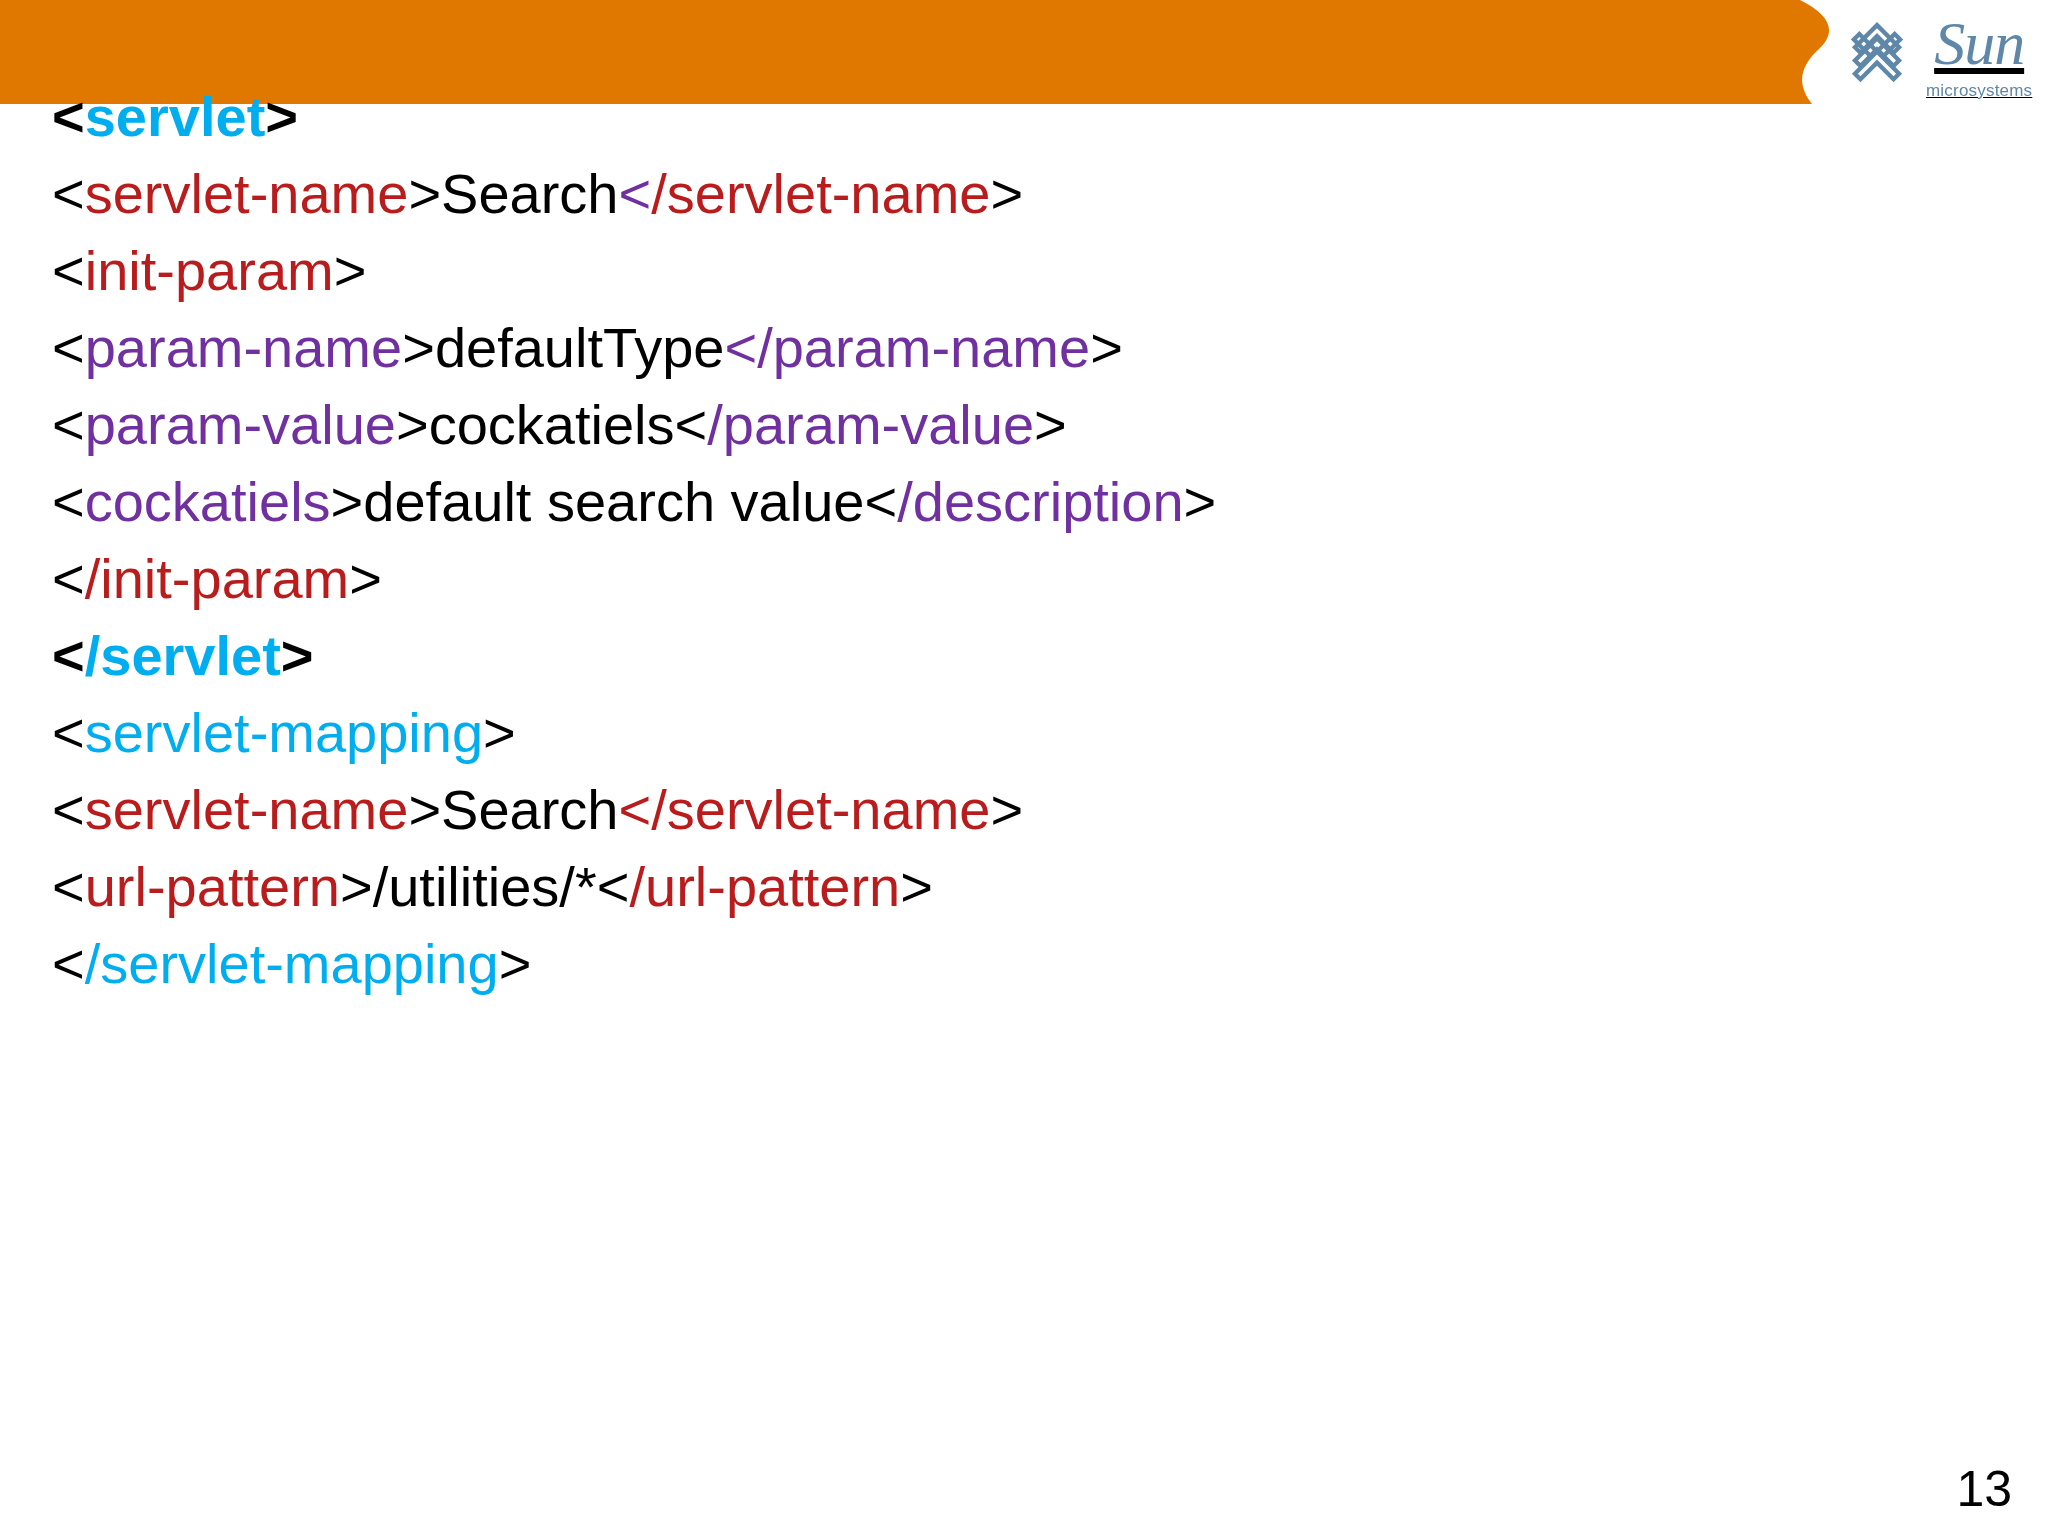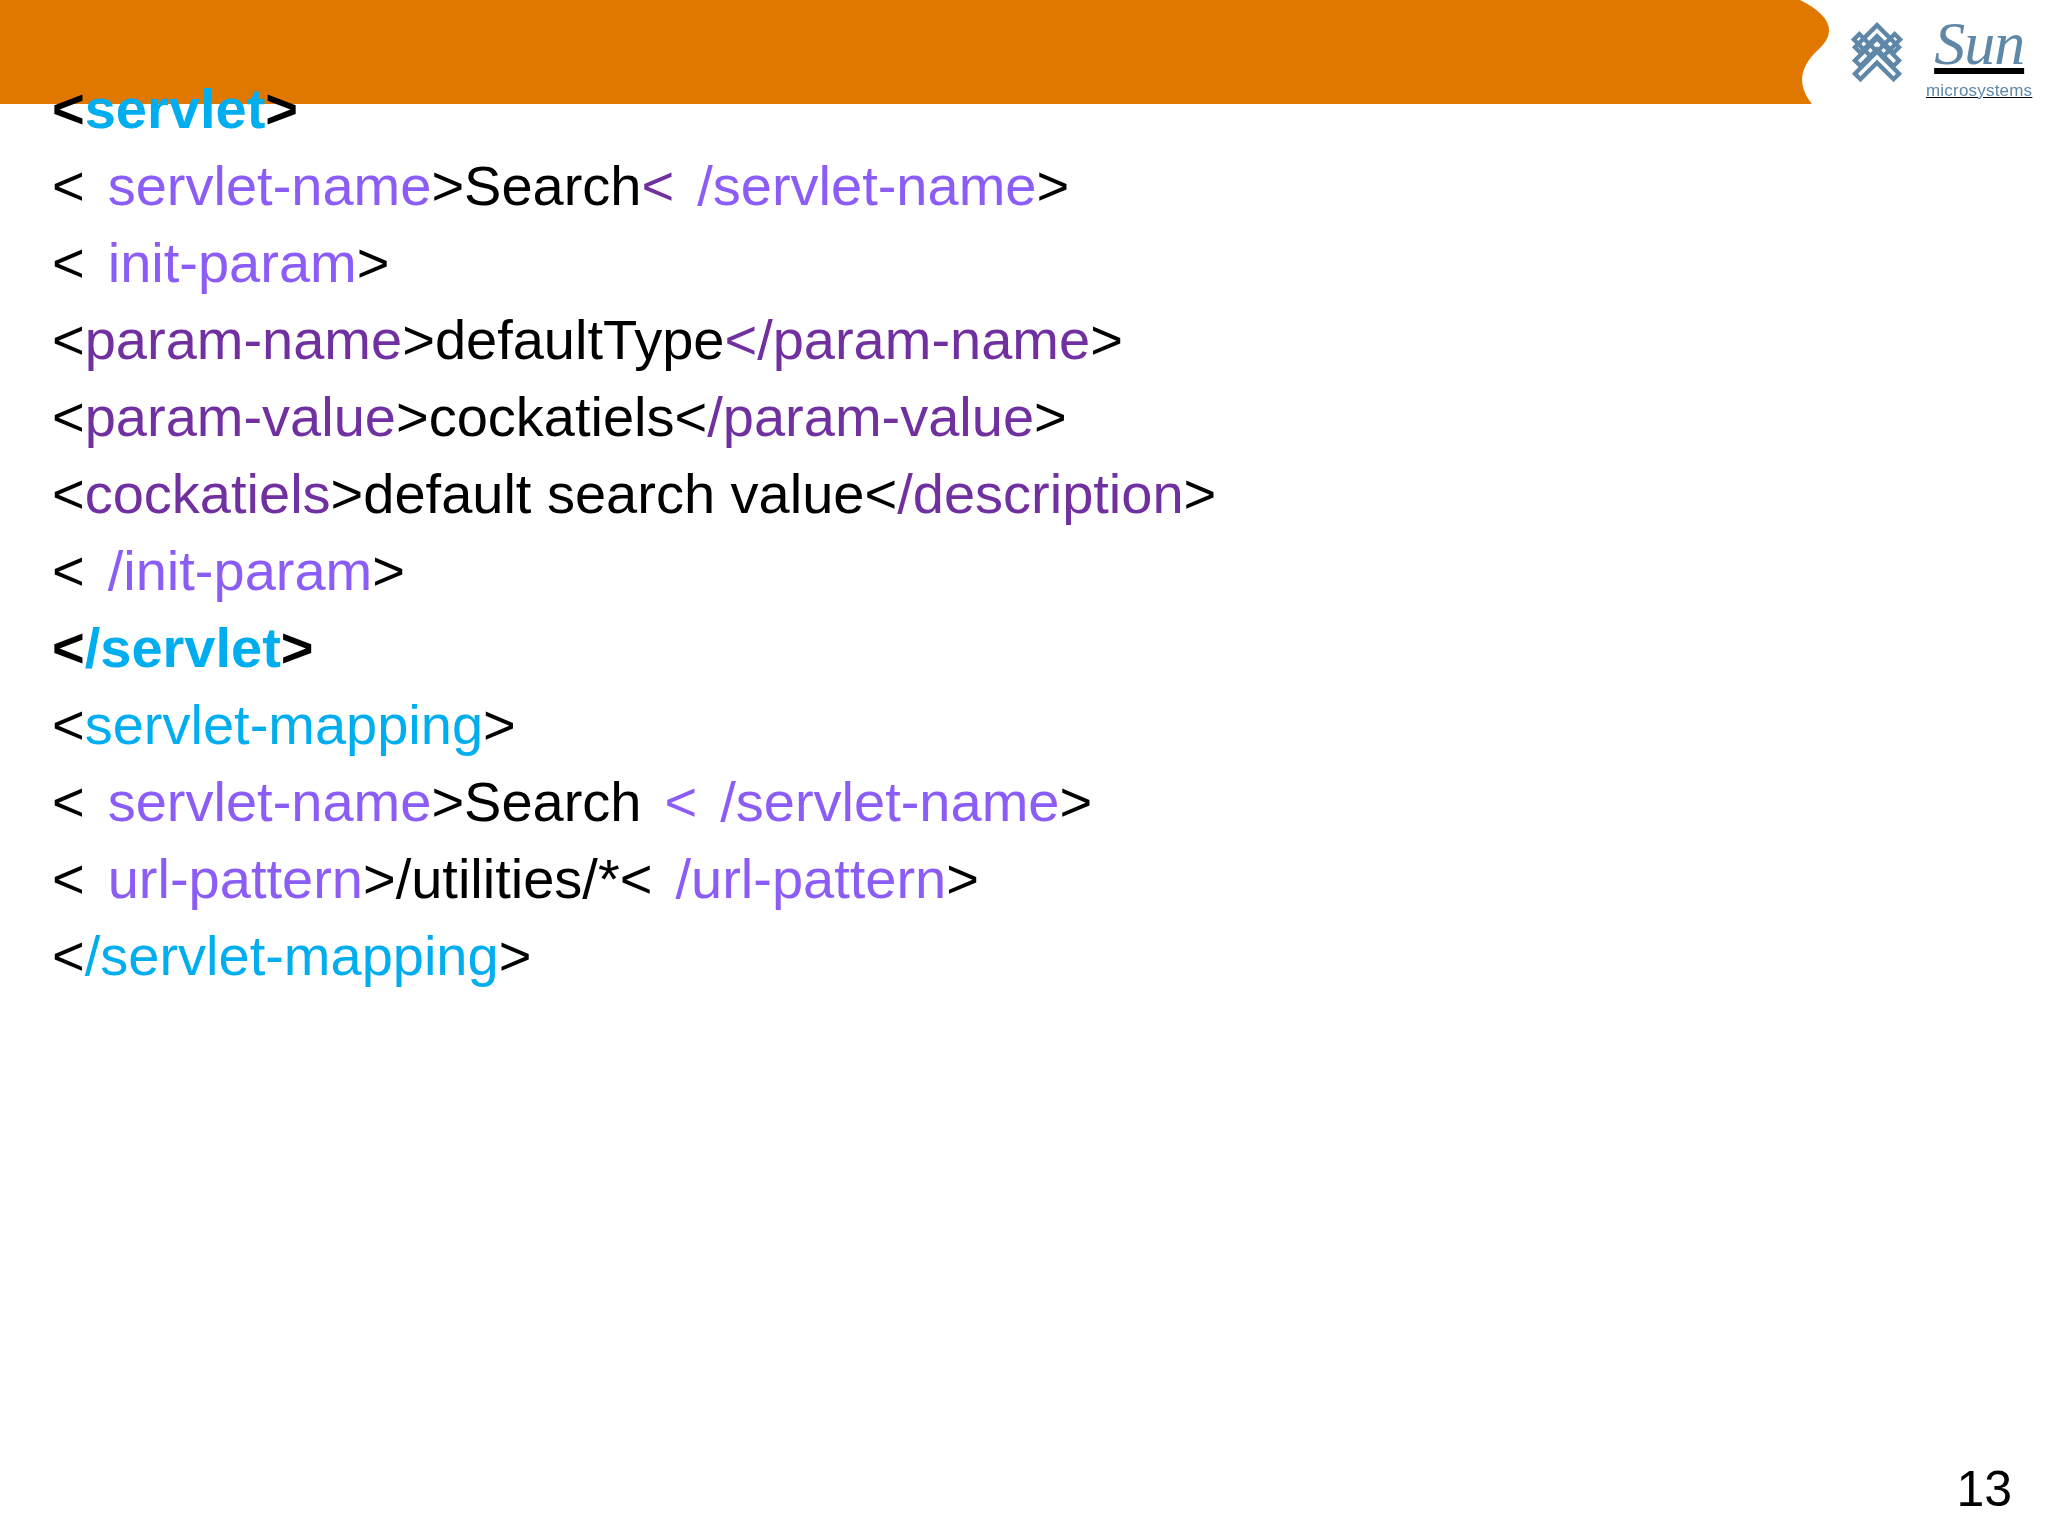--- a/index.html
+++ b/index.html
@@ -69,33 +69,33 @@
     font-size: 17px;
     line-height: 1;
     color: #5f87a8;
     letter-spacing: 0.2px;
     margin-top: 10px;
   }
 
   
   .code-body {
     position: absolute;
-    top: 70px;
+    top: 78px;
     left: 52px;
     right: 40px;
   }
   .code-line {
     font-family: "Liberation Sans", sans-serif;
     font-size: 56px;
     line-height: 77px;
     white-space: pre;
     color: #000000;
   }
   .tok-black  { color: #000000; }
-  .tok-red    { color: #8b5cf6; margin-left: 23px; }
+  .tok-red    { color: #b91c1c; }
   .tok-purple { color: #7030a0; }
   .tok-cyan   { color: #00aeef; }
   .bold       { font-weight: bold; }
 
   
   .page-number {
     position: absolute;
     right: 36px;
     bottom: 18px;
     font-family: Liberation Sans, sans-serif;

